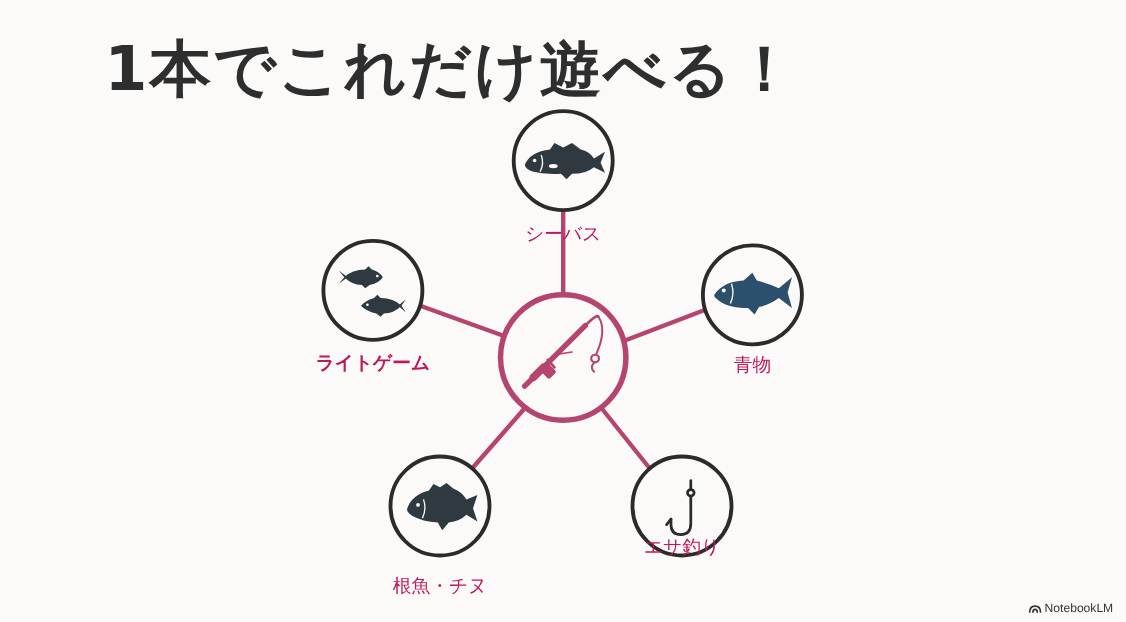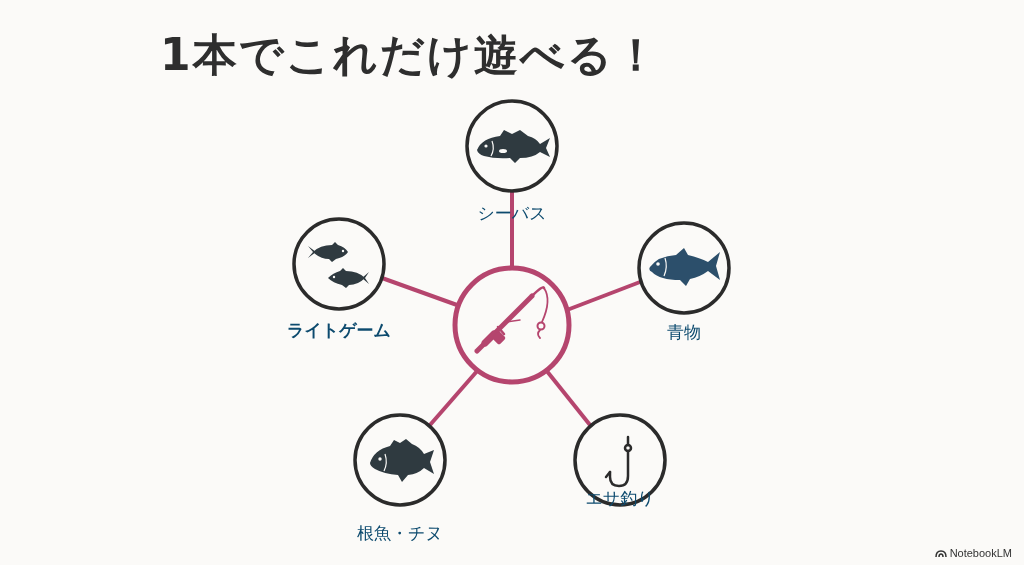--- a/index.html
+++ b/index.html
@@ -1,19 +1,19 @@
 <!DOCTYPE html>
 <html><head>
 <meta charset="utf-8">
 <style>
   html, body { margin:0; padding:0; }
   body { width:1024px; height:565px; background:#fbfaf8; position:relative; overflow:hidden; font-family:"DejaVu Sans", sans-serif; color:#2b2b2b; }
-  .title { position:absolute; top:26px; left:0; width:820px; text-align:center; font-size:44px; font-weight:bold; color:#2e2e2e; letter-spacing:2px; }
+  .title { position:absolute; top:26px; left:0; width:820px; text-align:center; font-size:56px; font-weight:bold; color:#2e2e2e; letter-spacing:2px; }
   svg.diagram { position:absolute; left:0; top:0; }
-  .label { position:absolute; font-size:17px; color:#0c4a6e; text-align:center; line-height:24px; white-space:nowrap; transform:translateX(-50%); }
+  .label { position:absolute; font-size:17px; color:#be185d; text-align:center; line-height:24px; white-space:nowrap; transform:translateX(-50%); }
   .brand { position:absolute; right:12px; bottom:6px; font-size:11px; color:#333; display:flex; align-items:center; gap:3px; font-family:"Liberation Sans", sans-serif;justify-content:flex-end; }
 </style>
 </head>
 <body>
 
 <div class="title">1本でこれだけ遊べる！</div>
 
 <svg class="diagram" width="1024" height="565" viewBox="0 0 1024 565">
 
   <g stroke="#b5456e" stroke-width="4">

